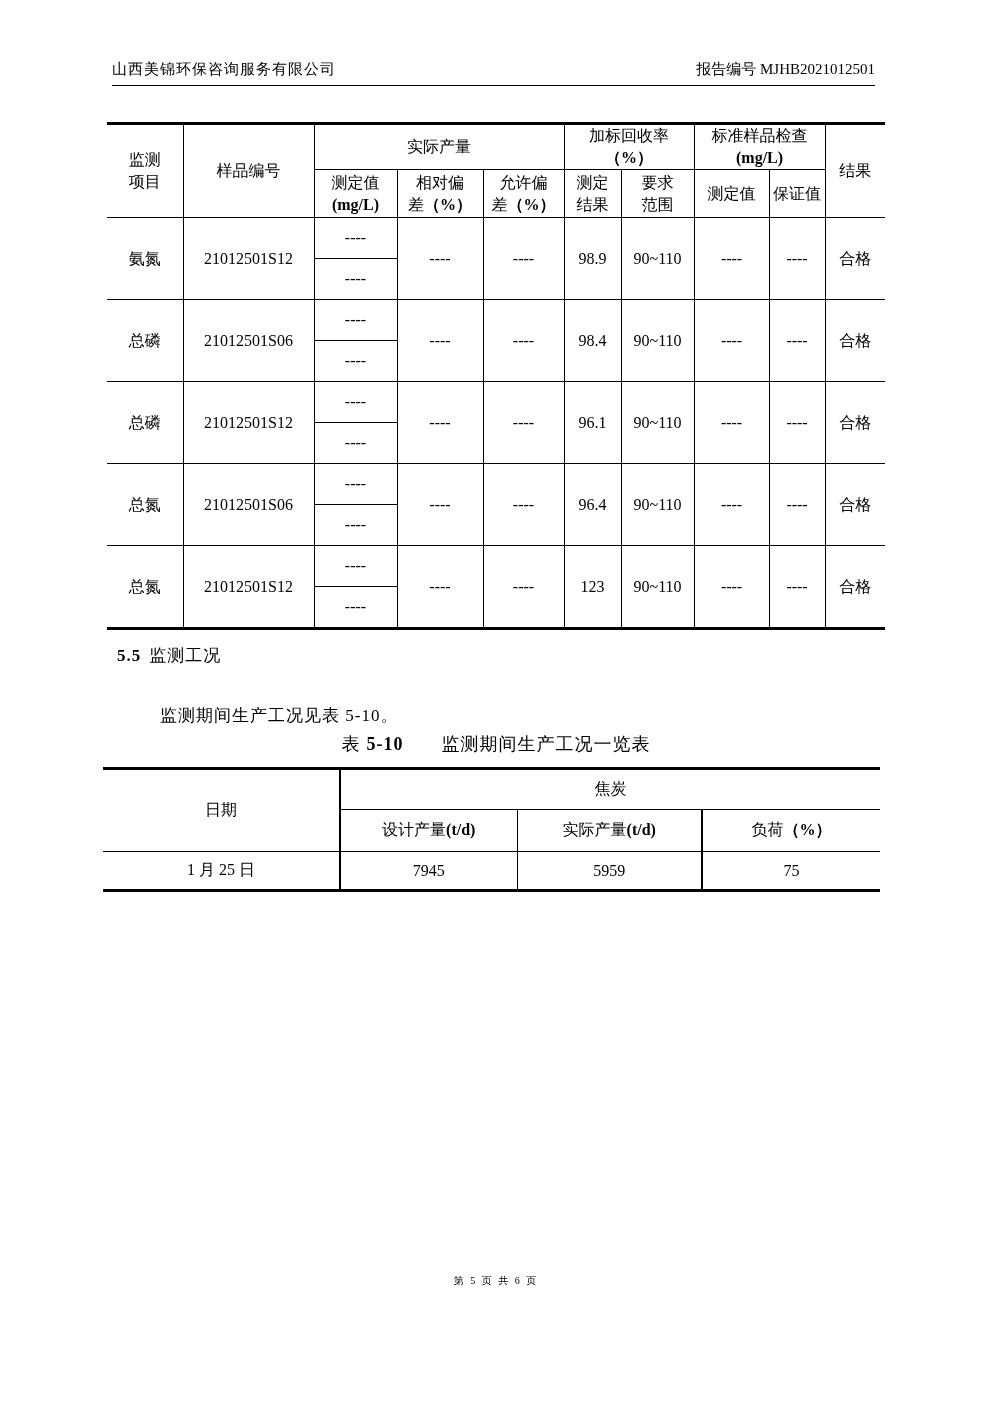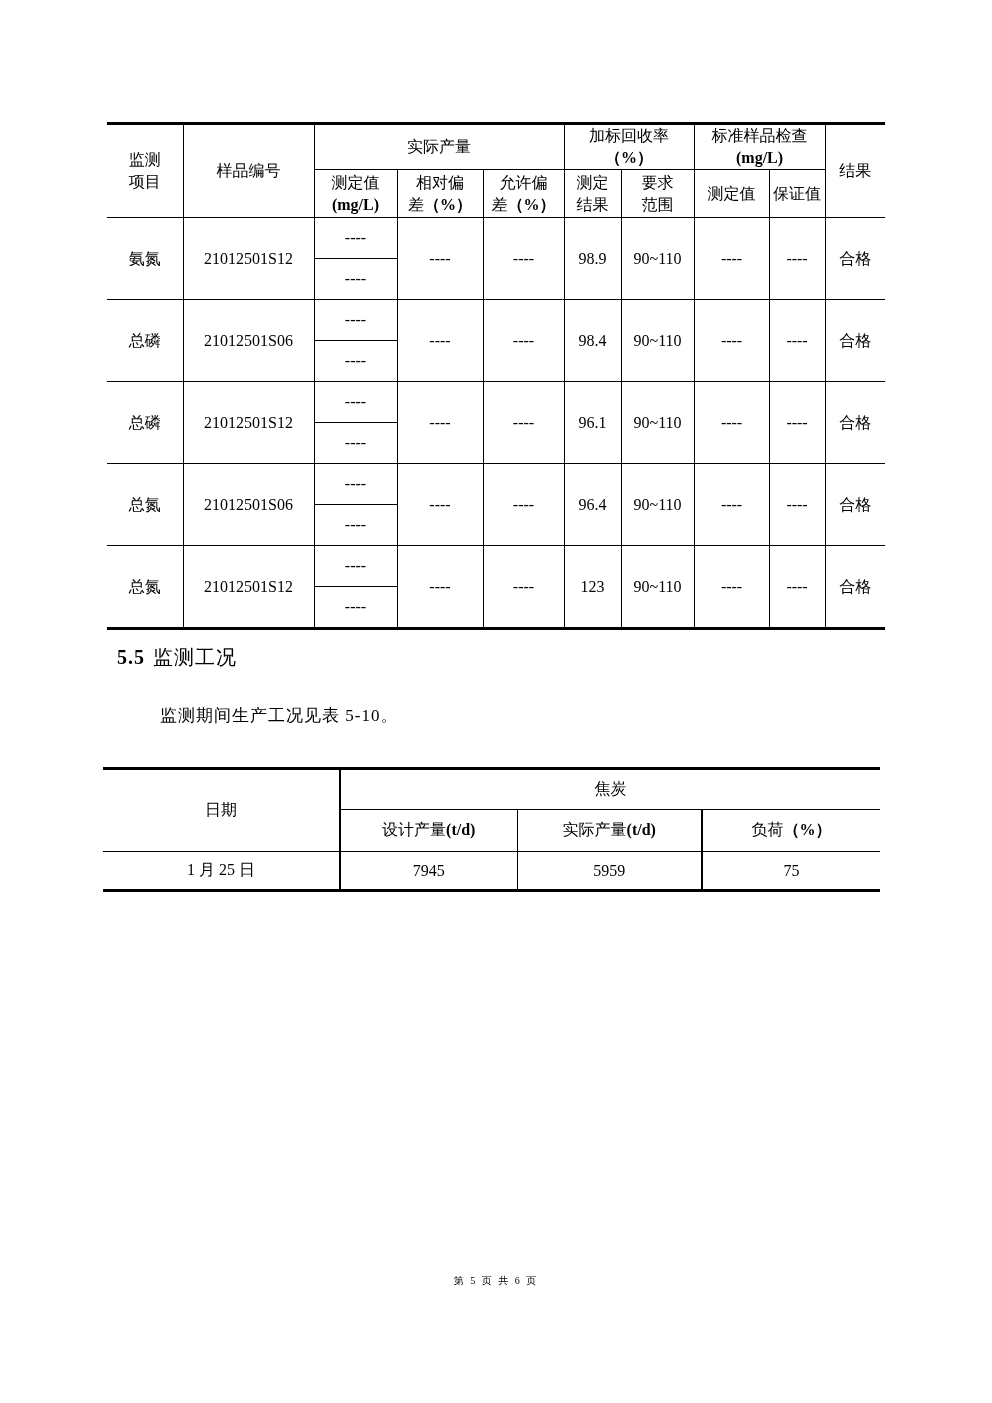--- a/index.html
+++ b/index.html
@@ -42,21 +42,21 @@
   table.qa tr.hr2 td { height:47px; }
   table.qa td.split { padding:0; }
   table.qa .half {
     height:40px; display:flex; align-items:center; justify-content:center;
   }
   table.qa .half.second { border-top:1px solid #000; }
 
   
   .section-heading {
     position:absolute; left:117px; top:644px;
-    font-size:20px; letter-spacing:1px;
+    font-size:17px; letter-spacing:1px;
   }
   .section-heading .num { font-weight:bold; }
   .section-heading .title { margin-left:8px; }
   .paragraph {
     position:absolute; left:160px; top:704px;
     font-size:17px; letter-spacing:1px;
   }
   .caption {
     position:absolute; left:0; width:992px; top:732px;
     text-align:center; font-size:18px; letter-spacing:1px;
@@ -86,20 +86,24 @@
   .page-footer {
     position:absolute; left:0; width:992px; top:1274px;
     text-align:center; font-size:10px; letter-spacing:2px;
   }
 </style>
 </head>
 <body>
 
 <div class="page">
 
+  <div class="page-header">
+    <span>山西美锦环保咨询服务有限公司</span>
+    <span class="report-no">报告编号 MJHB2021012501</span>
+  </div>
 
   <table class="qa">
     <colgroup>
       <col style="width:76px">
         <col style="width:131px">
         <col style="width:83px">
       <col style="width:86px">
         <col style="width:81px">
         <col style="width:57px">
       <col style="width:73px">
@@ -235,20 +239,23 @@
       </tr>
     </tbody>
   </table>
 
   <div class="section-heading">
     <span class="num">5.5</span><span class="title">监测工况</span>
   </div>
 
   <div class="paragraph">监测期间生产工况见表 5-10。</div>
 
+  <div class="caption">
+    <span>表</span><span class="num">5-10</span><span class="cap-gap"></span><span>监测期间生产工况一览表</span>
+  </div>
 
   <table class="prod">
     <colgroup>
       <col style="width:237px">
         <col style="width:177px">
         <col style="width:185px">
         <col style="width:178px">
     </colgroup>
     <tbody>
       <tr class="pr1">

